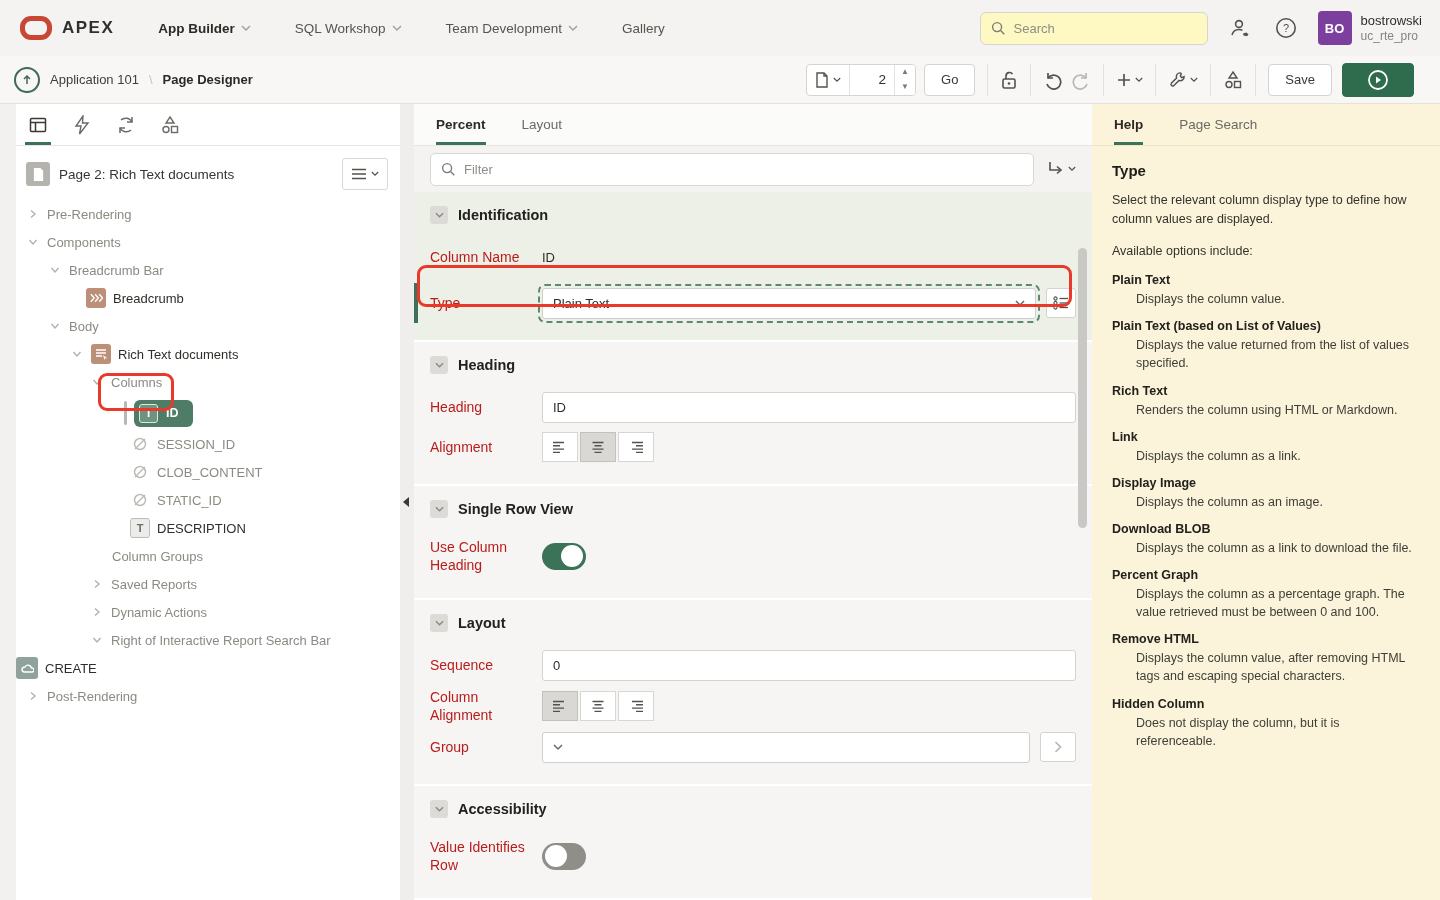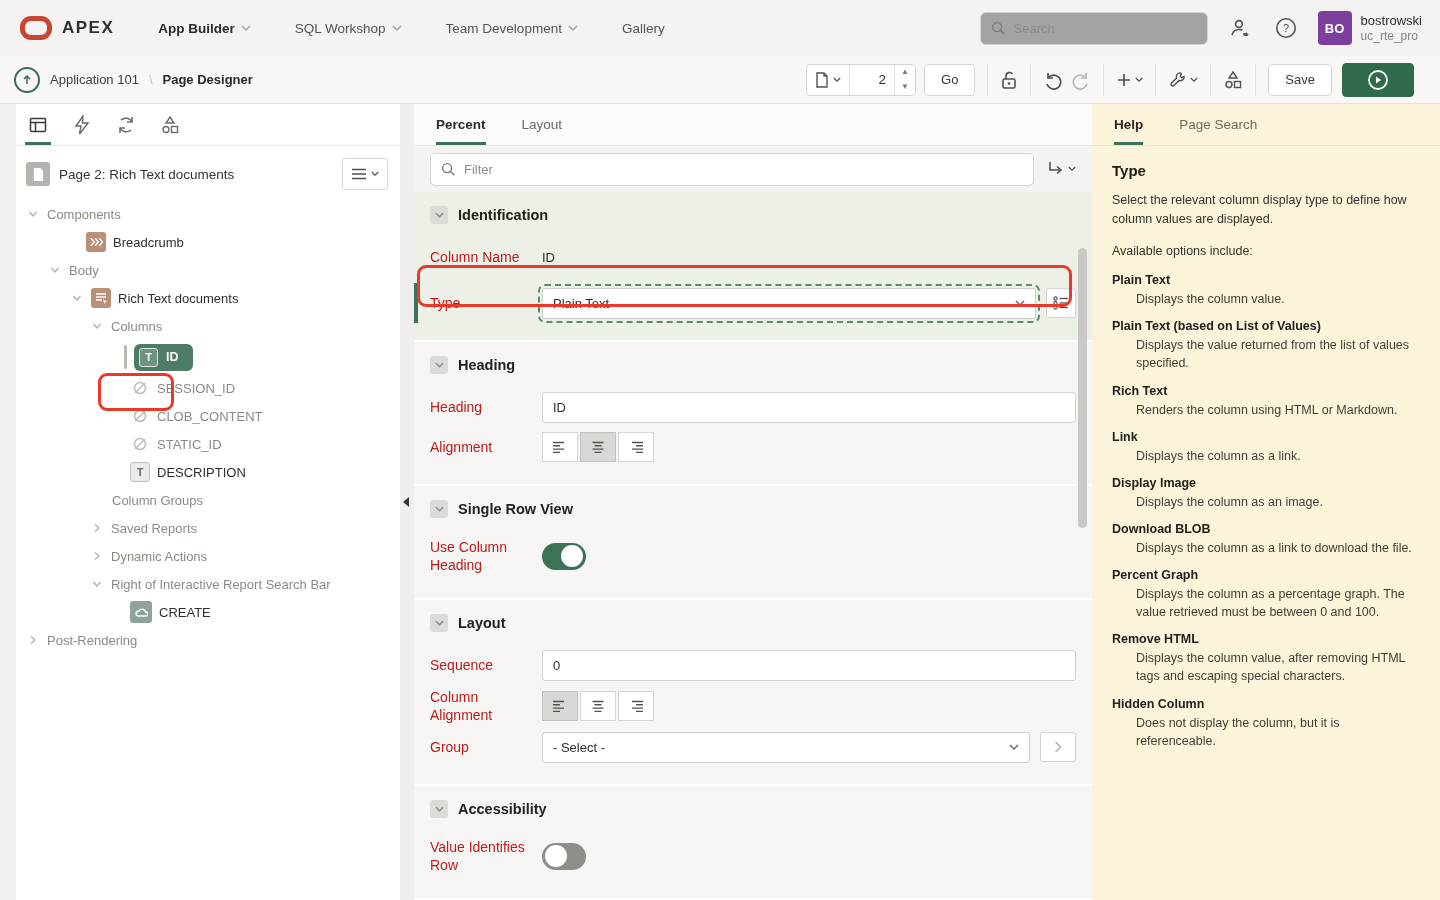--- a/index.html
+++ b/index.html
@@ -10,21 +10,21 @@
   
   .topnav { position:absolute; left:0; top:0; width:1440px; height:56px; background:#f4f3f1; display:flex; align-items:center; }
   .brand { display:flex; align-items:center; gap:10px; padding:0 26px 0 20px; }
   .apex-ring { width:32px; height:24px; border:5px solid #c74634; border-radius:11px; }
   .brand-name { font-weight:bold; font-size:17px; letter-spacing:1.5px; color:#312f2b; }
   .nav-menus { display:flex; align-items:center; gap:8px; }
   .nav-item { display:flex; align-items:center; gap:6px; padding:8px 18px; font-size:13.5px; color:#55544e; cursor:pointer; }
   .nav-item.active { font-weight:bold; color:#2b2a25; }
   .nav-chev { color:#a3a29b; }
   .topnav-right { margin-left:auto; display:flex; align-items:center; gap:18px; padding-right:18px; }
-  .searchbox { display:flex; align-items:center; gap:8px; width:228px; height:33px; background:#a3a3a3; border:1px solid #d5d4d0; border-radius:6px; padding:0 10px; }
+  .searchbox { display:flex; align-items:center; gap:8px; width:228px; height:33px; background:#fef9c3; border:1px solid #d5d4d0; border-radius:6px; padding:0 10px; }
   .searchbox input { border:none; outline:none; width:160px; font-size:13px; color:#3c3b35; background:transparent; font-family:inherit; }
   .searchbox input::placeholder { color:#8e8d86; }
   .iconbtn { background:none; border:none; color:#53524c; cursor:pointer; padding:2px; }
   .userchip { display:flex; align-items:center; gap:9px; }
   .avatar { width:34px; height:34px; background:#7d3f9d; color:#fff; border-radius:4px; display:flex; align-items:center; justify-content:center; font-weight:bold; font-size:13px; }
   .uname { font-size:13px; color:#2e2d28; line-height:1.25; }
   .uws { font-size:12px; color:#85847d; line-height:1.2; }
 
   
   .toolbar { position:absolute; left:0; top:56px; width:1440px; height:48px; background:#f8f7f5; border-bottom:1px solid #e3e2df; display:flex; align-items:center; }
@@ -320,26 +320,42 @@
           <path d="M1 1.5h14M1 6h14M1 10.5h14" stroke="currentColor" stroke-width="1.6"></path>
         </svg>
       <svg width="8" height="6" viewBox="0 0 10 7">
           <path d="M1 1l4 4 4-4" fill="none" stroke="currentColor" stroke-width="1.5"></path>
         </svg>
     </span>
   </div>
 
   <div style="padding-top:2px">
     <div class="tnode t-muted" style="padding-left:12px">
+      <span class="tchev">
+          <svg width="10" height="10" viewBox="0 0 10 10">
+            <path d="M3 1.5l4 3.5-4 3.5" fill="none" stroke="currentColor" stroke-width="1.4"></path>
+          </svg>
+        </span>
+      <span>Pre-Rendering</span>
+    </div>
+    <div class="tnode t-muted" style="padding-left:12px">
       <span class="tchev open">
           <svg width="10" height="10" viewBox="0 0 10 10">
             <path d="M3 1.5l4 3.5-4 3.5" fill="none" stroke="currentColor" stroke-width="1.4"></path>
           </svg>
         </span>
       <span>Components</span>
+    </div>
+    <div class="tnode t-muted" style="padding-left:34px">
+      <span class="tchev open">
+          <svg width="10" height="10" viewBox="0 0 10 10">
+            <path d="M3 1.5l4 3.5-4 3.5" fill="none" stroke="currentColor" stroke-width="1.4"></path>
+          </svg>
+        </span>
+      <span>Breadcrumb Bar</span>
     </div>
     <div class="tnode t-dark" style="padding-left:70px">
       <span class="sq-icon ic-brown">
           <svg width="13" height="10" viewBox="0 0 14 10">
             <path d="M1 1l3.5 4L1 9M5.5 1L9 5l-3.5 4M10 1l3.5 4L10 9" fill="none" stroke="#fff" stroke-width="1.5"></path>
           </svg>
         </span>
       <span>Breadcrumb</span>
     </div>
     <div class="tnode t-muted" style="padding-left:34px">
@@ -430,21 +446,21 @@
       <span>Dynamic Actions</span>
     </div>
     <div class="tnode t-muted" style="padding-left:76px">
       <span class="tchev open">
           <svg width="10" height="10" viewBox="0 0 10 10">
             <path d="M3 1.5l4 3.5-4 3.5" fill="none" stroke="currentColor" stroke-width="1.4"></path>
           </svg>
         </span>
       <span>Right of Interactive Report Search Bar</span>
     </div>
-    <div class="tnode t-dark" style="padding-left:114px">
+    <div class="tnode t-dark" style="">
       <span class="sq-icon ic-create" style="width:22px;height:22px">
           <svg width="14" height="11" viewBox="0 0 14 11">
             <path d="M2 7a3 3 0 0 1 3-3 3.5 3.5 0 0 1 6.5 1H12a2 2 0 0 1 0 4H4a2.5 2.5 0 0 1-2-2z" fill="none" stroke="#fff" stroke-width="1.4"></path>
           </svg>
         </span>
       <span>CREATE</span>
     </div>
     <div class="tnode t-muted" style="padding-left:12px">
       <span class="tchev">
           <svg width="10" height="10" viewBox="0 0 10 10">
@@ -622,21 +638,20 @@
                   <path d="M4 1.5h11M8 4.8h7M4 8.1h11M8 11.4h7" stroke="currentColor" stroke-width="1.4"></path>
                 </svg>
               </span>
           </div>
         </div>
       </div>
       <div class="frow">
         <span class="flabel">Group</span>
         <div class="fctrl">
           <div class="selectbox">
-            <span class="selval">- Select -</span>
             <svg class="selchev" width="10" height="7" viewBox="0 0 10 7">
                 <path d="M1 1l4 4 4-4" fill="none" stroke="currentColor" stroke-width="1.5"></path>
               </svg>
           </div>
           <button class="sqbtn" style="width:36px;color:#b6b5af">
             <svg width="8" height="12" viewBox="0 0 8 12">
                 <path d="M1.5 1l5 5-5 5" fill="none" stroke="currentColor" stroke-width="1.6"></path>
               </svg>
           </button>
         </div>

